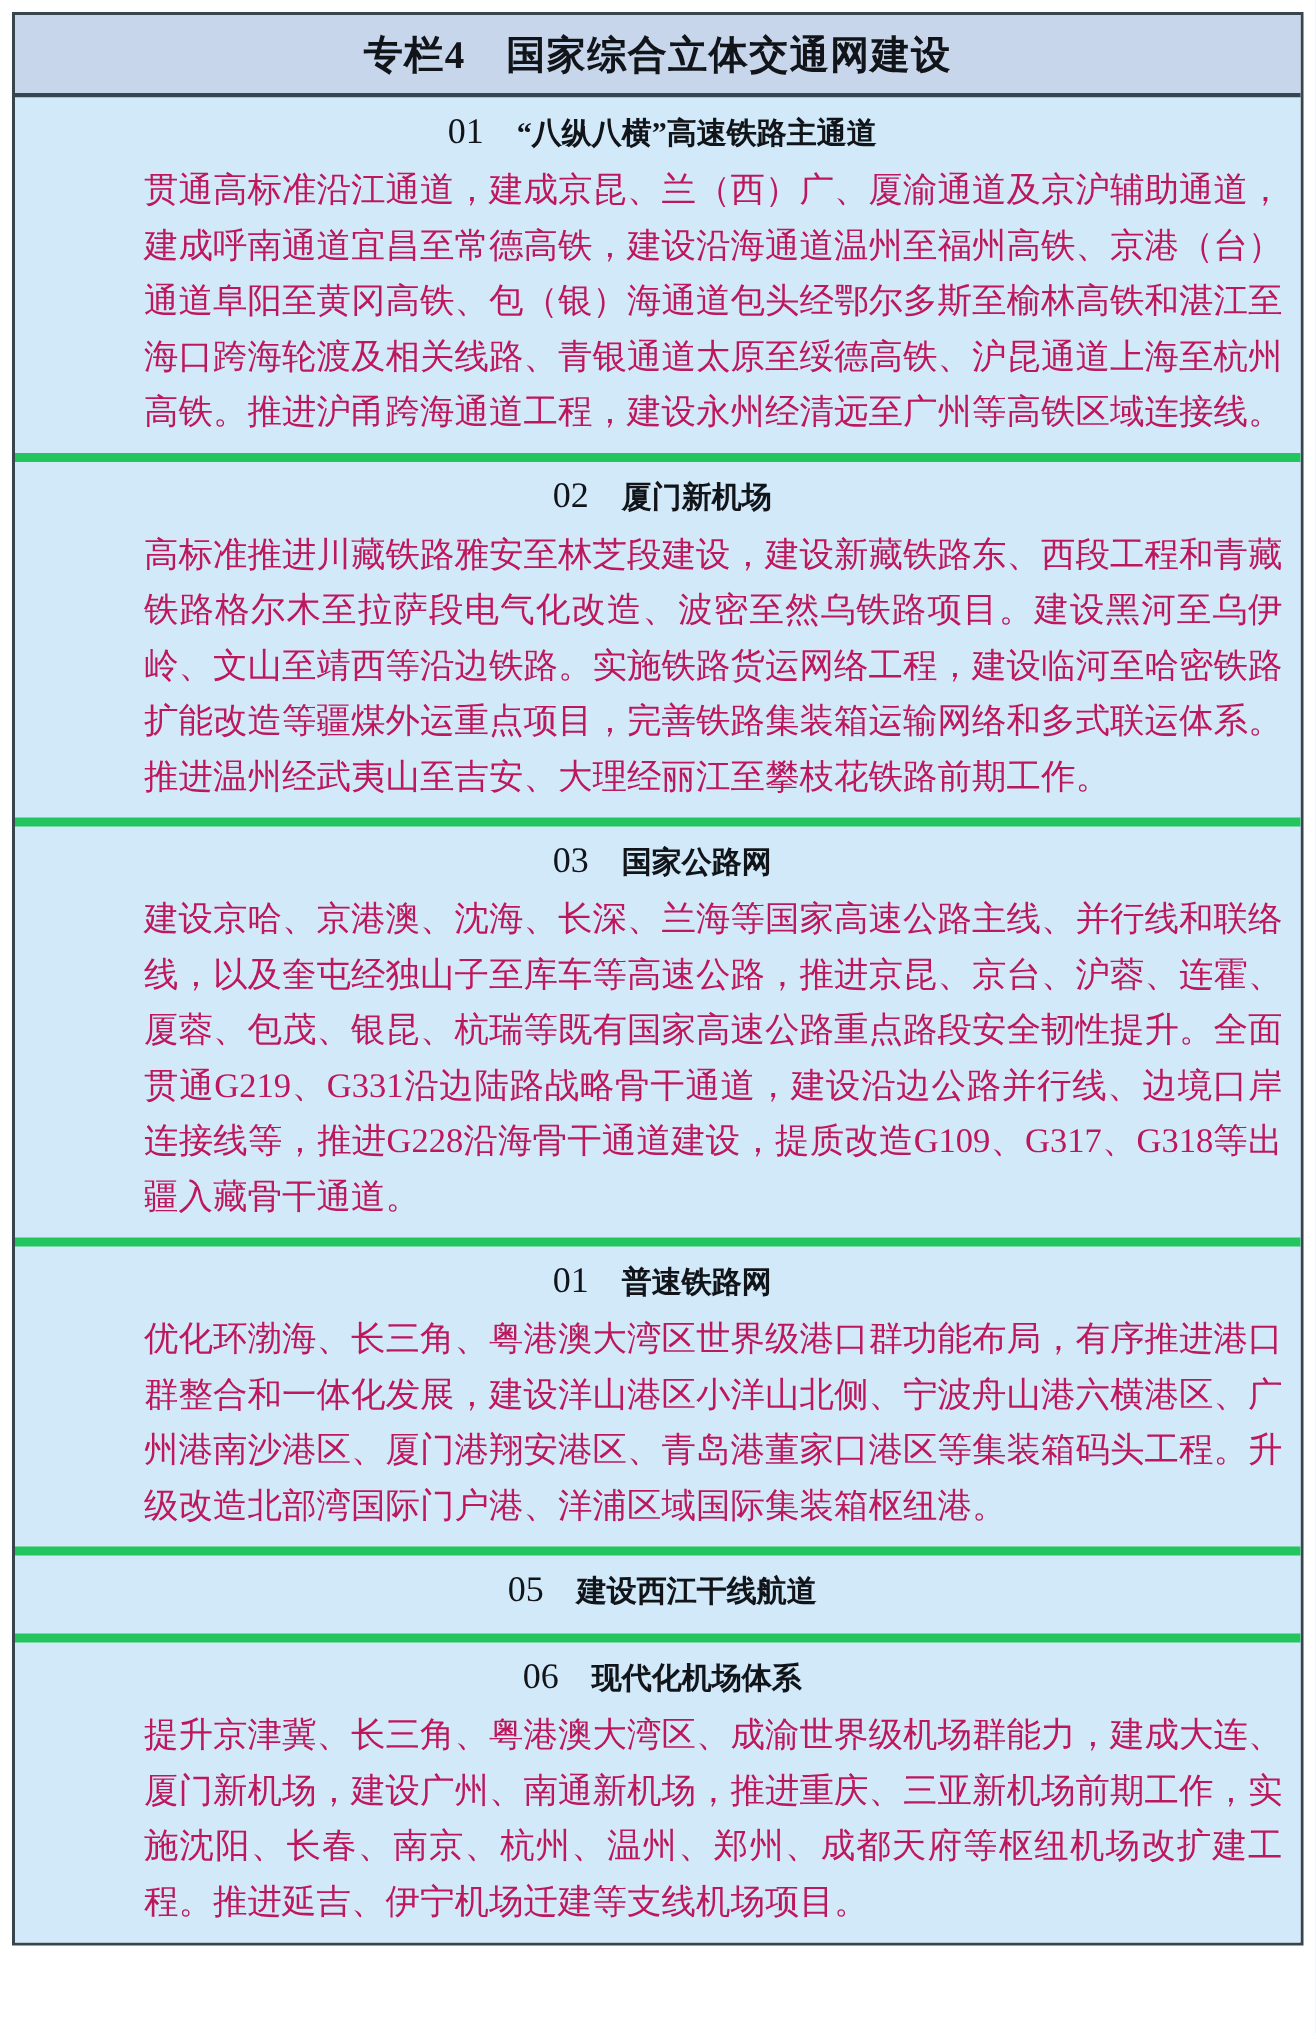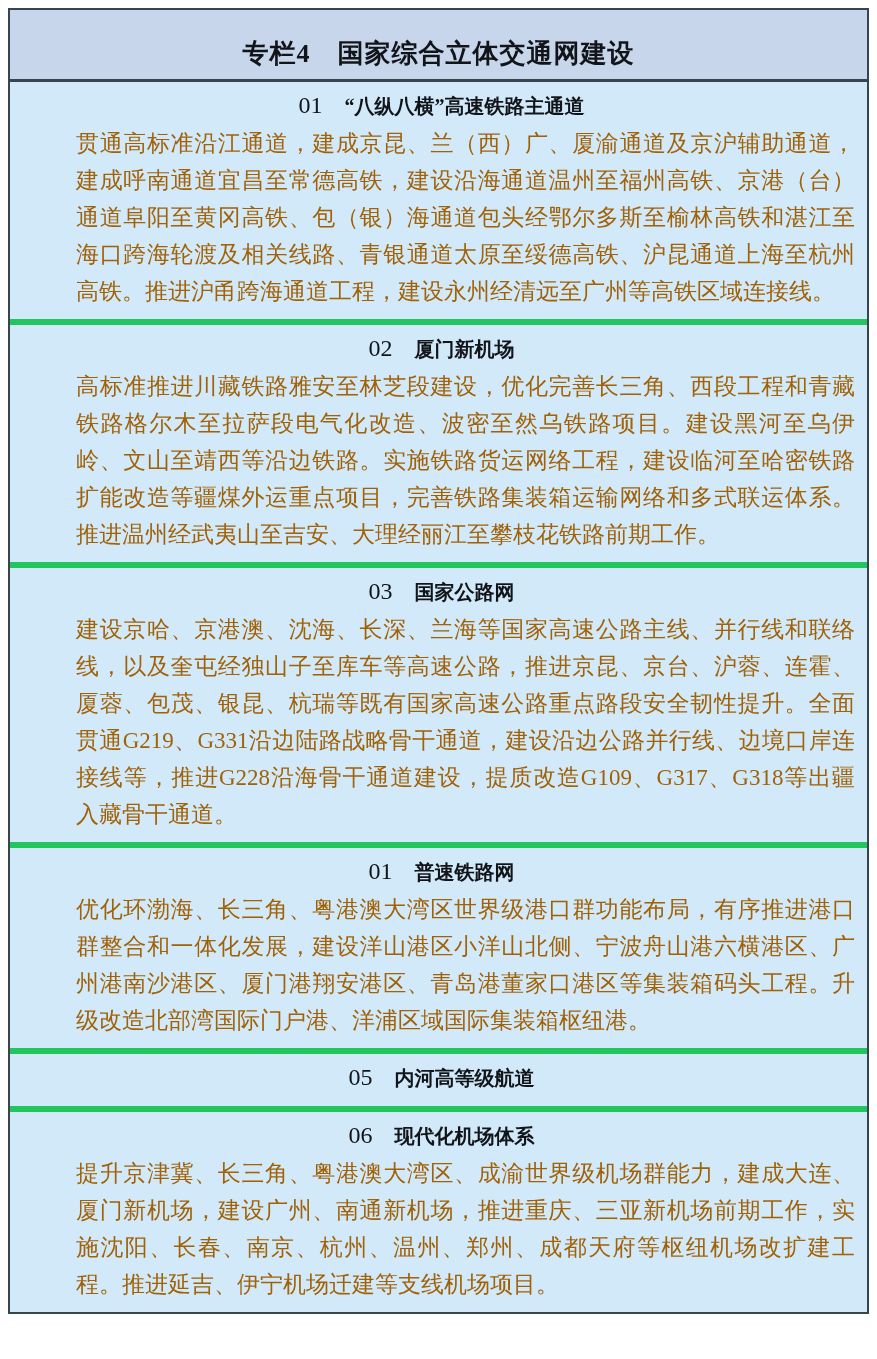--- a/index.html
+++ b/index.html
@@ -20,21 +20,21 @@
     box-sizing: border-box;
     width: 100%;
   }
   .title-bar {
     background: #c8d6ec;
     border-bottom: 3px solid #37454f;
     text-align: center;
     font-weight: bold;
     font-size: 26px;
     color: #111418;
-    padding: 26px 10px 8px 10px;
+    padding: 9px 10px 8px 10px;
     letter-spacing: 1px;
   }
   .sections {
     background: #d2e9fa;
   }
   .section {
     padding: 5px 10px 9px 16px;
   }
   .section + .section {
     border-top: 6px solid #22c55e;
@@ -50,25 +50,25 @@
     font-size: 24px;
     color: #111418;
     font-family: "Liberation Serif", "DejaVu Serif", serif;
   }
   .sec-title {
     font-size: 20px;
     font-weight: bold;
     color: #111418;
   }
   .sec-body {
-    margin-left: 50px;
+    margin-left: 70px;
     margin-right: 2px;
     font-size: 23px;
     line-height: 37px;
-    color: #a16207;
+    color: #be185d;
     text-align: justify;
     text-justify: inter-ideograph;
   }
 </style>
 </head>
 <body>
 
 <div class="page">
   <div class="panel">
 
@@ -82,21 +82,21 @@
           <span class="sec-title">“八纵八横”高速铁路主通道</span>
         </div>
         <div class="sec-body">贯通高标准沿江通道，建成京昆、兰（西）广、厦渝通道及京沪辅助通道，建成呼南通道宜昌至常德高铁，建设沿海通道温州至福州高铁、京港（台）通道阜阳至黄冈高铁、包（银）海通道包头经鄂尔多斯至榆林高铁和湛江至海口跨海轮渡及相关线路、青银通道太原至绥德高铁、沪昆通道上海至杭州高铁。推进沪甬跨海通道工程，建设永州经清远至广州等高铁区域连接线。</div>
       </div>
 
       <div class="section">
         <div class="sec-head">
           <span class="sec-num">02</span>
           <span class="sec-title">厦门新机场</span>
         </div>
-        <div class="sec-body">高标准推进川藏铁路雅安至林芝段建设，优化完善长三角、西段工程和青藏铁路格尔木至拉萨段电气化改造、波密至然乌铁路项目。建设黑河至乌伊岭、文山至靖西等沿边铁路。实施铁路货运网络工程，建设临河至哈密铁路扩能改造等疆煤外运重点项目，完善铁路集装箱运输网络和多式联运体系。推进温州经武夷山至吉安、大理经丽江至攀枝花铁路前期工作。</div>
+        <div class="sec-body">高标准推进川藏铁路雅安至林芝段建设，建设新藏铁路东、西段工程和青藏铁路格尔木至拉萨段电气化改造、波密至然乌铁路项目。建设黑河至乌伊岭、文山至靖西等沿边铁路。实施铁路货运网络工程，建设临河至哈密铁路扩能改造等疆煤外运重点项目，完善铁路集装箱运输网络和多式联运体系。推进温州经武夷山至吉安、大理经丽江至攀枝花铁路前期工作。</div>
       </div>
 
       <div class="section">
         <div class="sec-head">
           <span class="sec-num">03</span>
           <span class="sec-title">国家公路网</span>
         </div>
         <div class="sec-body">建设京哈、京港澳、沈海、长深、兰海等国家高速公路主线、并行线和联络线，以及奎屯经独山子至库车等高速公路，推进京昆、京台、沪蓉、连霍、厦蓉、包茂、银昆、杭瑞等既有国家高速公路重点路段安全韧性提升。全面贯通G219、G331沿边陆路战略骨干通道，建设沿边公路并行线、边境口岸连接线等，推进G228沿海骨干通道建设，提质改造G109、G317、G318等出疆入藏骨干通道。</div>
       </div>
 
@@ -104,21 +104,21 @@
         <div class="sec-head">
           <span class="sec-num">01</span>
           <span class="sec-title">普速铁路网</span>
         </div>
         <div class="sec-body">优化环渤海、长三角、粤港澳大湾区世界级港口群功能布局，有序推进港口群整合和一体化发展，建设洋山港区小洋山北侧、宁波舟山港六横港区、广州港南沙港区、厦门港翔安港区、青岛港董家口港区等集装箱码头工程。升级改造北部湾国际门户港、洋浦区域国际集装箱枢纽港。</div>
       </div>
 
       <div class="section">
         <div class="sec-head">
           <span class="sec-num">05</span>
-          <span class="sec-title">内河高等级航道</span>
+          <span class="sec-title">建设西江干线航道</span>
         </div>
       </div>
 
       <div class="section">
         <div class="sec-head">
           <span class="sec-num">06</span>
           <span class="sec-title">现代化机场体系</span>
         </div>
         <div class="sec-body">提升京津冀、长三角、粤港澳大湾区、成渝世界级机场群能力，建成大连、厦门新机场，建设广州、南通新机场，推进重庆、三亚新机场前期工作，实施沈阳、长春、南京、杭州、温州、郑州、成都天府等枢纽机场改扩建工程。推进延吉、伊宁机场迁建等支线机场项目。</div>
       </div>

